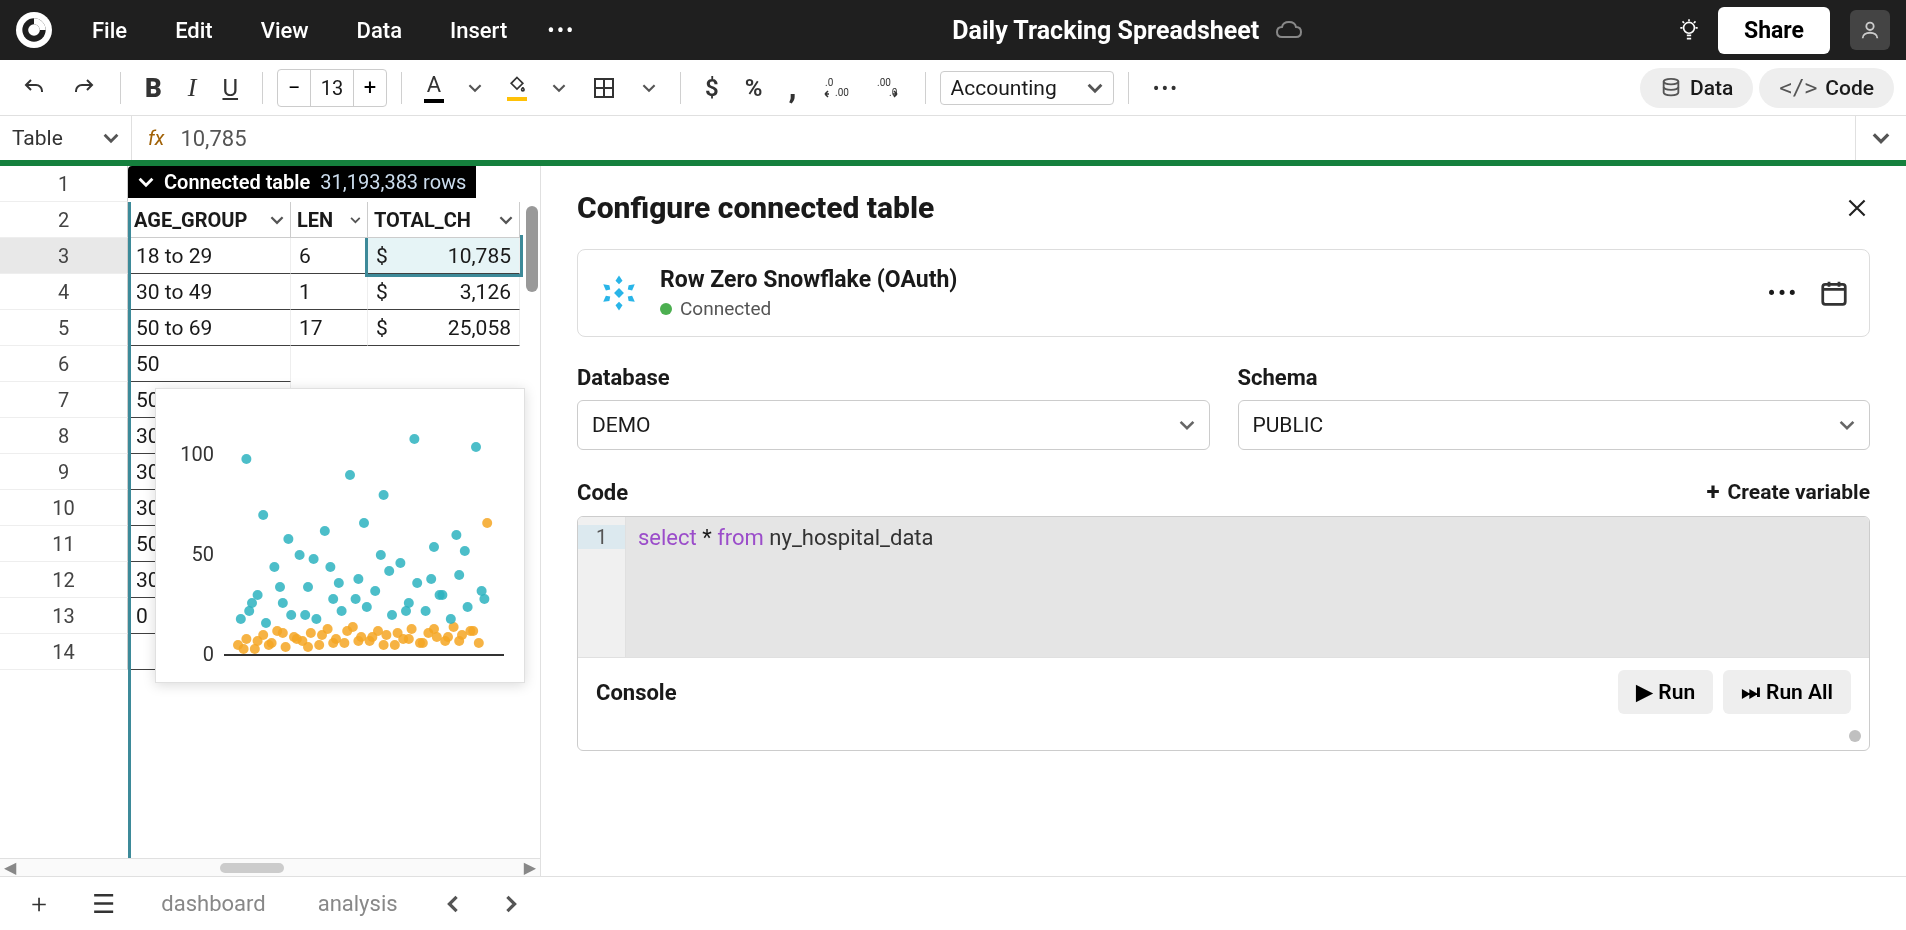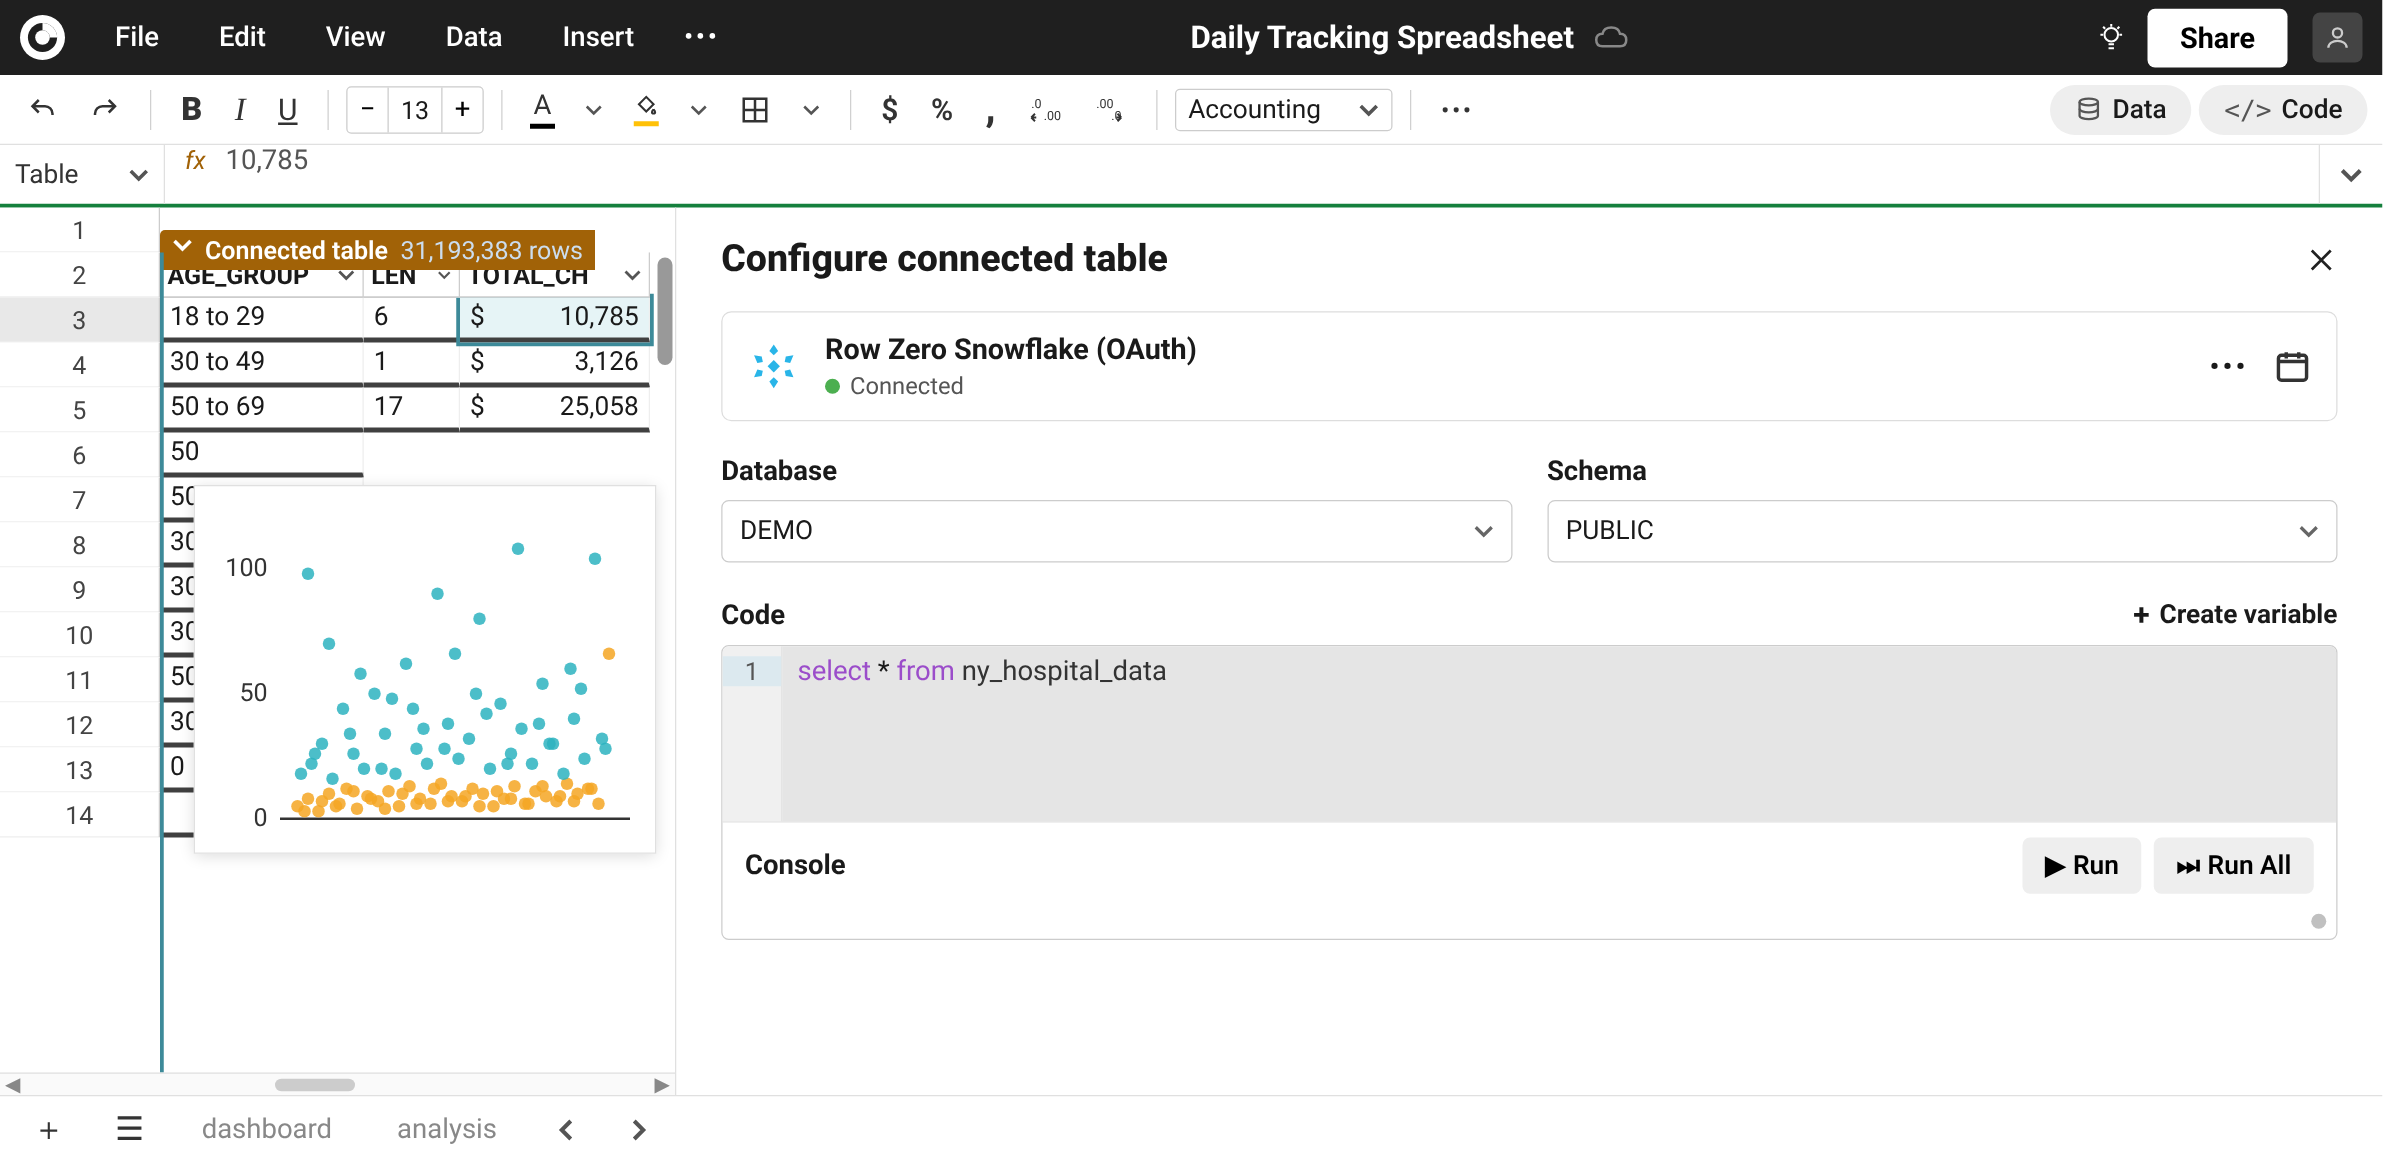--- a/index.html
+++ b/index.html
@@ -29,41 +29,41 @@
 .color-btn .bar { width: 20px; height: 4px; background: #000; margin-top: 2px; }
 .highlight-btn .bar { background: #ffc107; }
 .format-select-wrap { display:flex; align-items:center; border: 1px solid #ccc; border-radius: 4px; padding: 4px 10px; cursor: pointer; gap: 30px;}
 .format-select { font-size: 21px; }
 .pill { background: #eee; border-radius: 20px; padding: 8px 20px; font-size: 21px; font-weight: 500; display: flex; align-items: center; gap: 8px; }
 .pill.data { }
 .pill.code { }
 .spacer { flex: 1; }
 
 
-.formula-bar { height: 50px; display: flex; align-items: flex-start; border-bottom: 3px solid #15803d; }
+.formula-bar { height: 50px; display: flex; align-items: center; border-bottom: 6px solid #15803d; }
 .cell-ref { padding: 0 12px; font-size: 21px; color: #333; display: flex; align-items: center; gap: 20px; width: 132px; border-right: 1px solid #e0e0e0; height: 100%; justify-content: space-between;}
 .fx { color: #a16207; font-size: 20px; font-style: italic; padding: 0 16px; }
 .formula-val { font-size: 22px; color: #555; flex: 1; }
 .formula-end { padding: 0 16px; border-left: 1px solid #e0e0e0; height: 100%; display: flex; align-items: center; }
 
 
 .main { display: flex; height: calc(100vh - 56px - 60px - 50px - 54px); }
 
 
 .sheet-area { width: 541px; position: relative; border-right: 1px solid #e0e0e0; overflow: hidden; display: flex; flex-direction: column;}
 .sheet-grid { flex: 1; position: relative; overflow: hidden; }
-.connected-header { background: #a16207; color: #fff; display: flex; align-items: flex-start; gap: 10px; padding: 4px 10px; font-size: 20px; position: absolute; left: 128px; top: 18px; z-index: 3; border-top-left-radius: 4px;}
+.connected-header { background: #000000; color: #fff; display: flex; align-items: center; gap: 10px; padding: 4px 10px; font-size: 20px; position: absolute; left: 128px; top: 0; z-index: 3; border-top-left-radius: 4px;}
 .connected-header .rows { color: #cde; }
 .rows-wrap { position: absolute; top: 0; left: 0; right: 0; }
 .row { display: flex; height: 36px; }
 .row-header { width: 128px; min-width: 128px; text-align: center; font-size: 20px; color: #444; border-right: 1px solid #ccc; border-bottom: 1px solid #eee; display: flex; align-items: center; justify-content: center; background: #fff;}
 .row-header.selected { background: #e8e8e8; }
 .col-head-row { display:flex; position:absolute; top: 36px; left:128px; height:36px; background: #fff; z-index: 2;}
 .col-head { font-weight: 700; font-size: 20px; border-right: 1px solid #ccc; border-bottom: 1px solid #ccc; padding: 4px 6px; display:flex; align-items:center; justify-content: space-between; gap: 17px; overflow: hidden; }
-.cell { border-right: 1px solid #eee; border-bottom: 4px solid #404040; padding: 4px 8px; font-size: 21px; display: flex; align-items: center; overflow: hidden; white-space: nowrap; }
+.cell { border-right: 1px solid #eee; border-bottom: 1px solid #404040; padding: 4px 8px; font-size: 21px; display: flex; align-items: center; overflow: hidden; white-space: nowrap; }
 .cell.num { justify-content: flex-end; }
 .cell.curr { justify-content: space-between; }
 .cell.selected-cell { outline: 3px solid #3d8a99; background: #e6f4f6; z-index: 1; }
 .table-left-border { position:absolute; top: 36px; bottom: 0; left: 128px; width: 3px; background:#3d8a99; z-index: 4;}
 .scroll-y { position: absolute; right: 2px; top: 40px; width: 12px; height: 86px; background: #999; border-radius: 6px; }
 .scroll-area-bottom { height: 18px; background: #fafafa; border-top: 1px solid #e0e0e0; display:flex; align-items:center;}
 .scroll-x { height: 10px; width: 64px; background:#ccc; border-radius: 5px; margin-left: 200px;}
 .scroll-arrow { color:#888; padding: 0 4px;}
 
 

